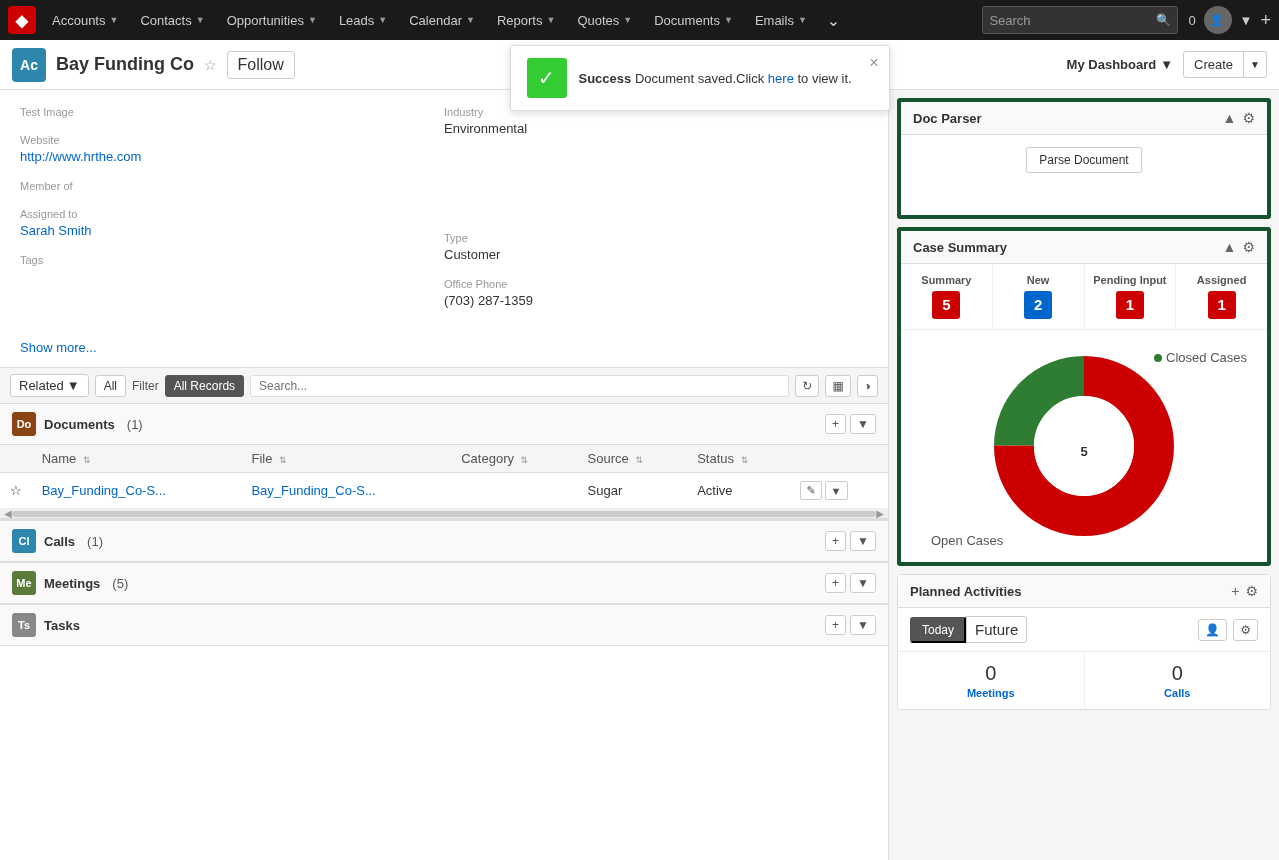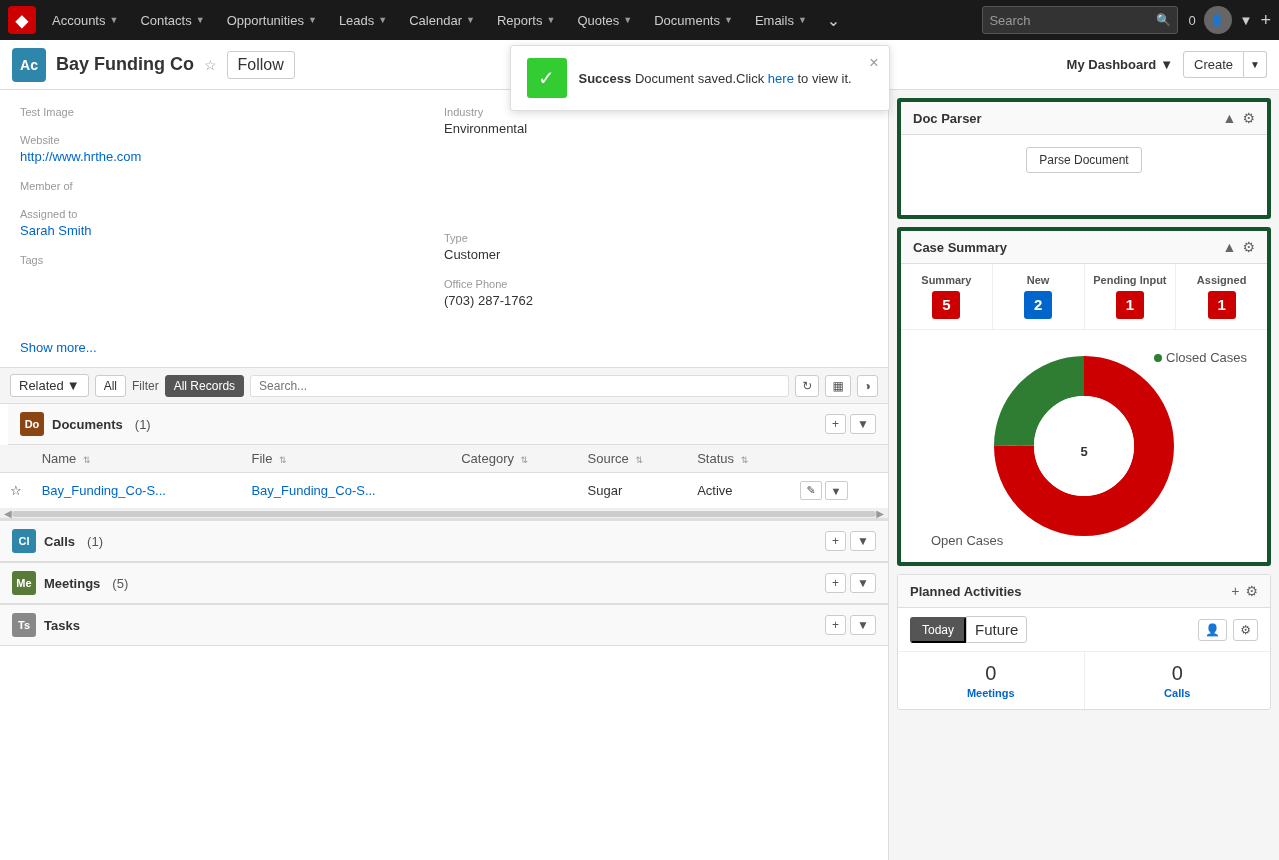--- a/index.html
+++ b/index.html
@@ -200,21 +200,21 @@
     }
 
     
     .subpanel {
       border-bottom: 1px solid #ddd;
     }
     .subpanel-header {
       background: #f9f9f9;
       border-bottom: 1px solid #ddd;
       padding: 8px 12px;
-      display: flex; align-items: center; gap: 8px; margin-left: 8px;
+      display: flex; align-items: center; gap: 8px;
     }
     .subpanel-icon {
       width: 24px; height: 24px;
       border-radius: 3px;
       color: white; font-weight: bold; font-size: 11px;
       display: flex; align-items: center; justify-content: center;
     }
     .subpanel-title { font-size: 13px; font-weight: bold; color: #333; }
     .subpanel-actions { margin-left: auto; display: flex; gap: 4px; }
     .subpanel-action-btn {
@@ -482,21 +482,21 @@
           <div class="form-label">Industry</div>
           <div class="form-value-plain">Environmental</div>
         </div>
         <div style="height:80px"></div>
         <div class="form-field">
           <div class="form-label">Type</div>
           <div class="form-value-plain">Customer</div>
         </div>
         <div class="form-field">
           <div class="form-label">Office Phone</div>
-          <div class="form-value-plain">(703) 287-1762</div>
+          <div class="form-value-plain">(703) 287-1359</div>
         </div>
       </div>
     </div>
 
     <div class="show-more">Show more...</div>
 
     <div class="related-toolbar">
       <button class="related-btn">
         <span>Related</span>
         <span>▼</span>

